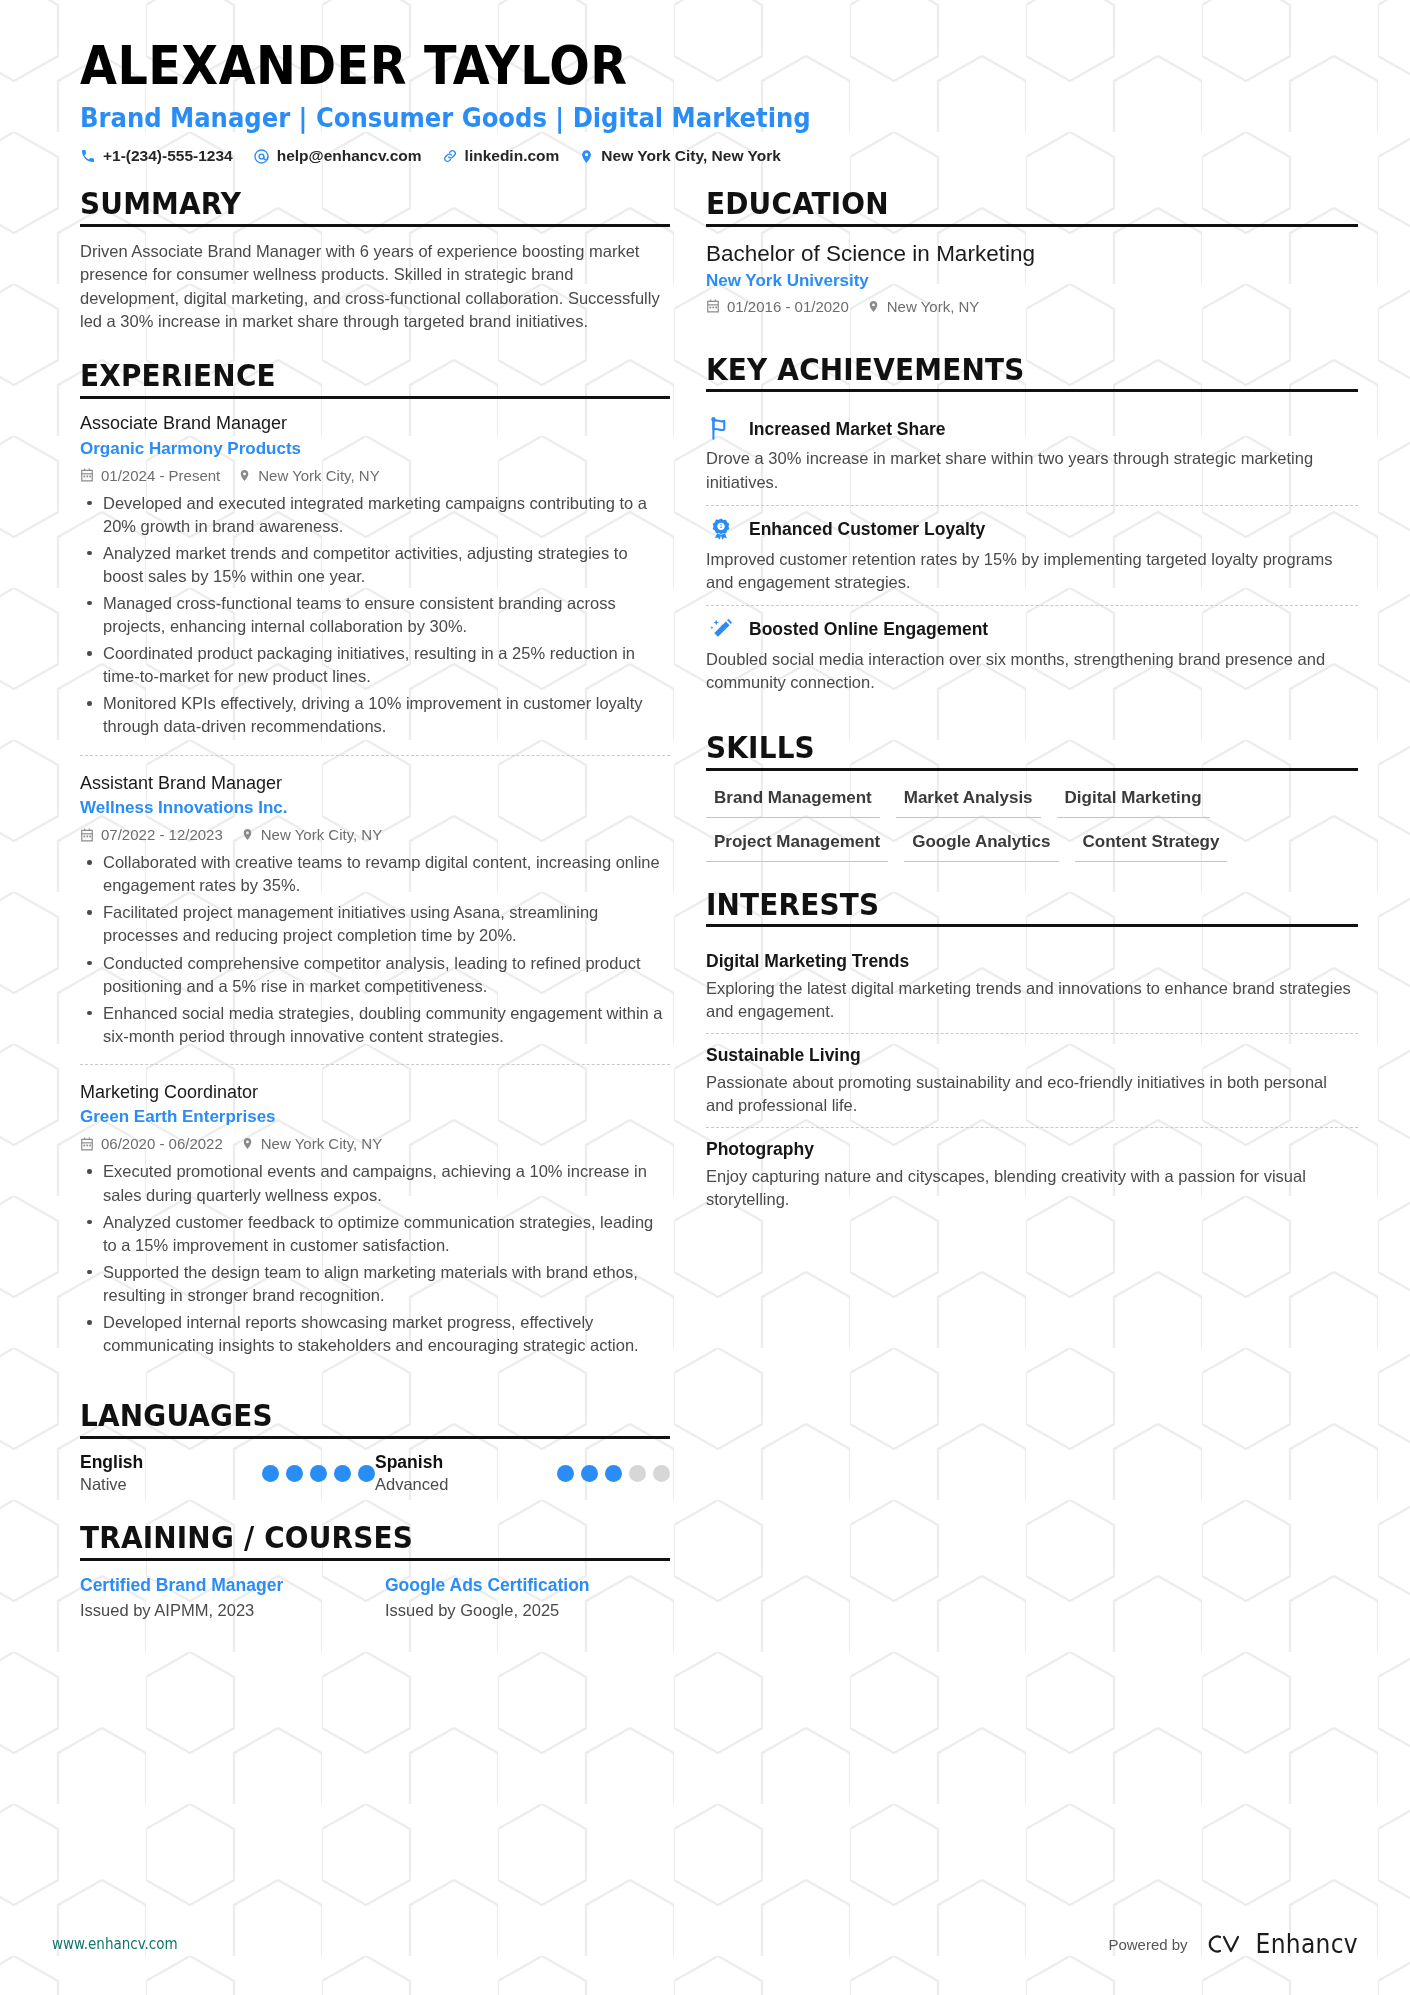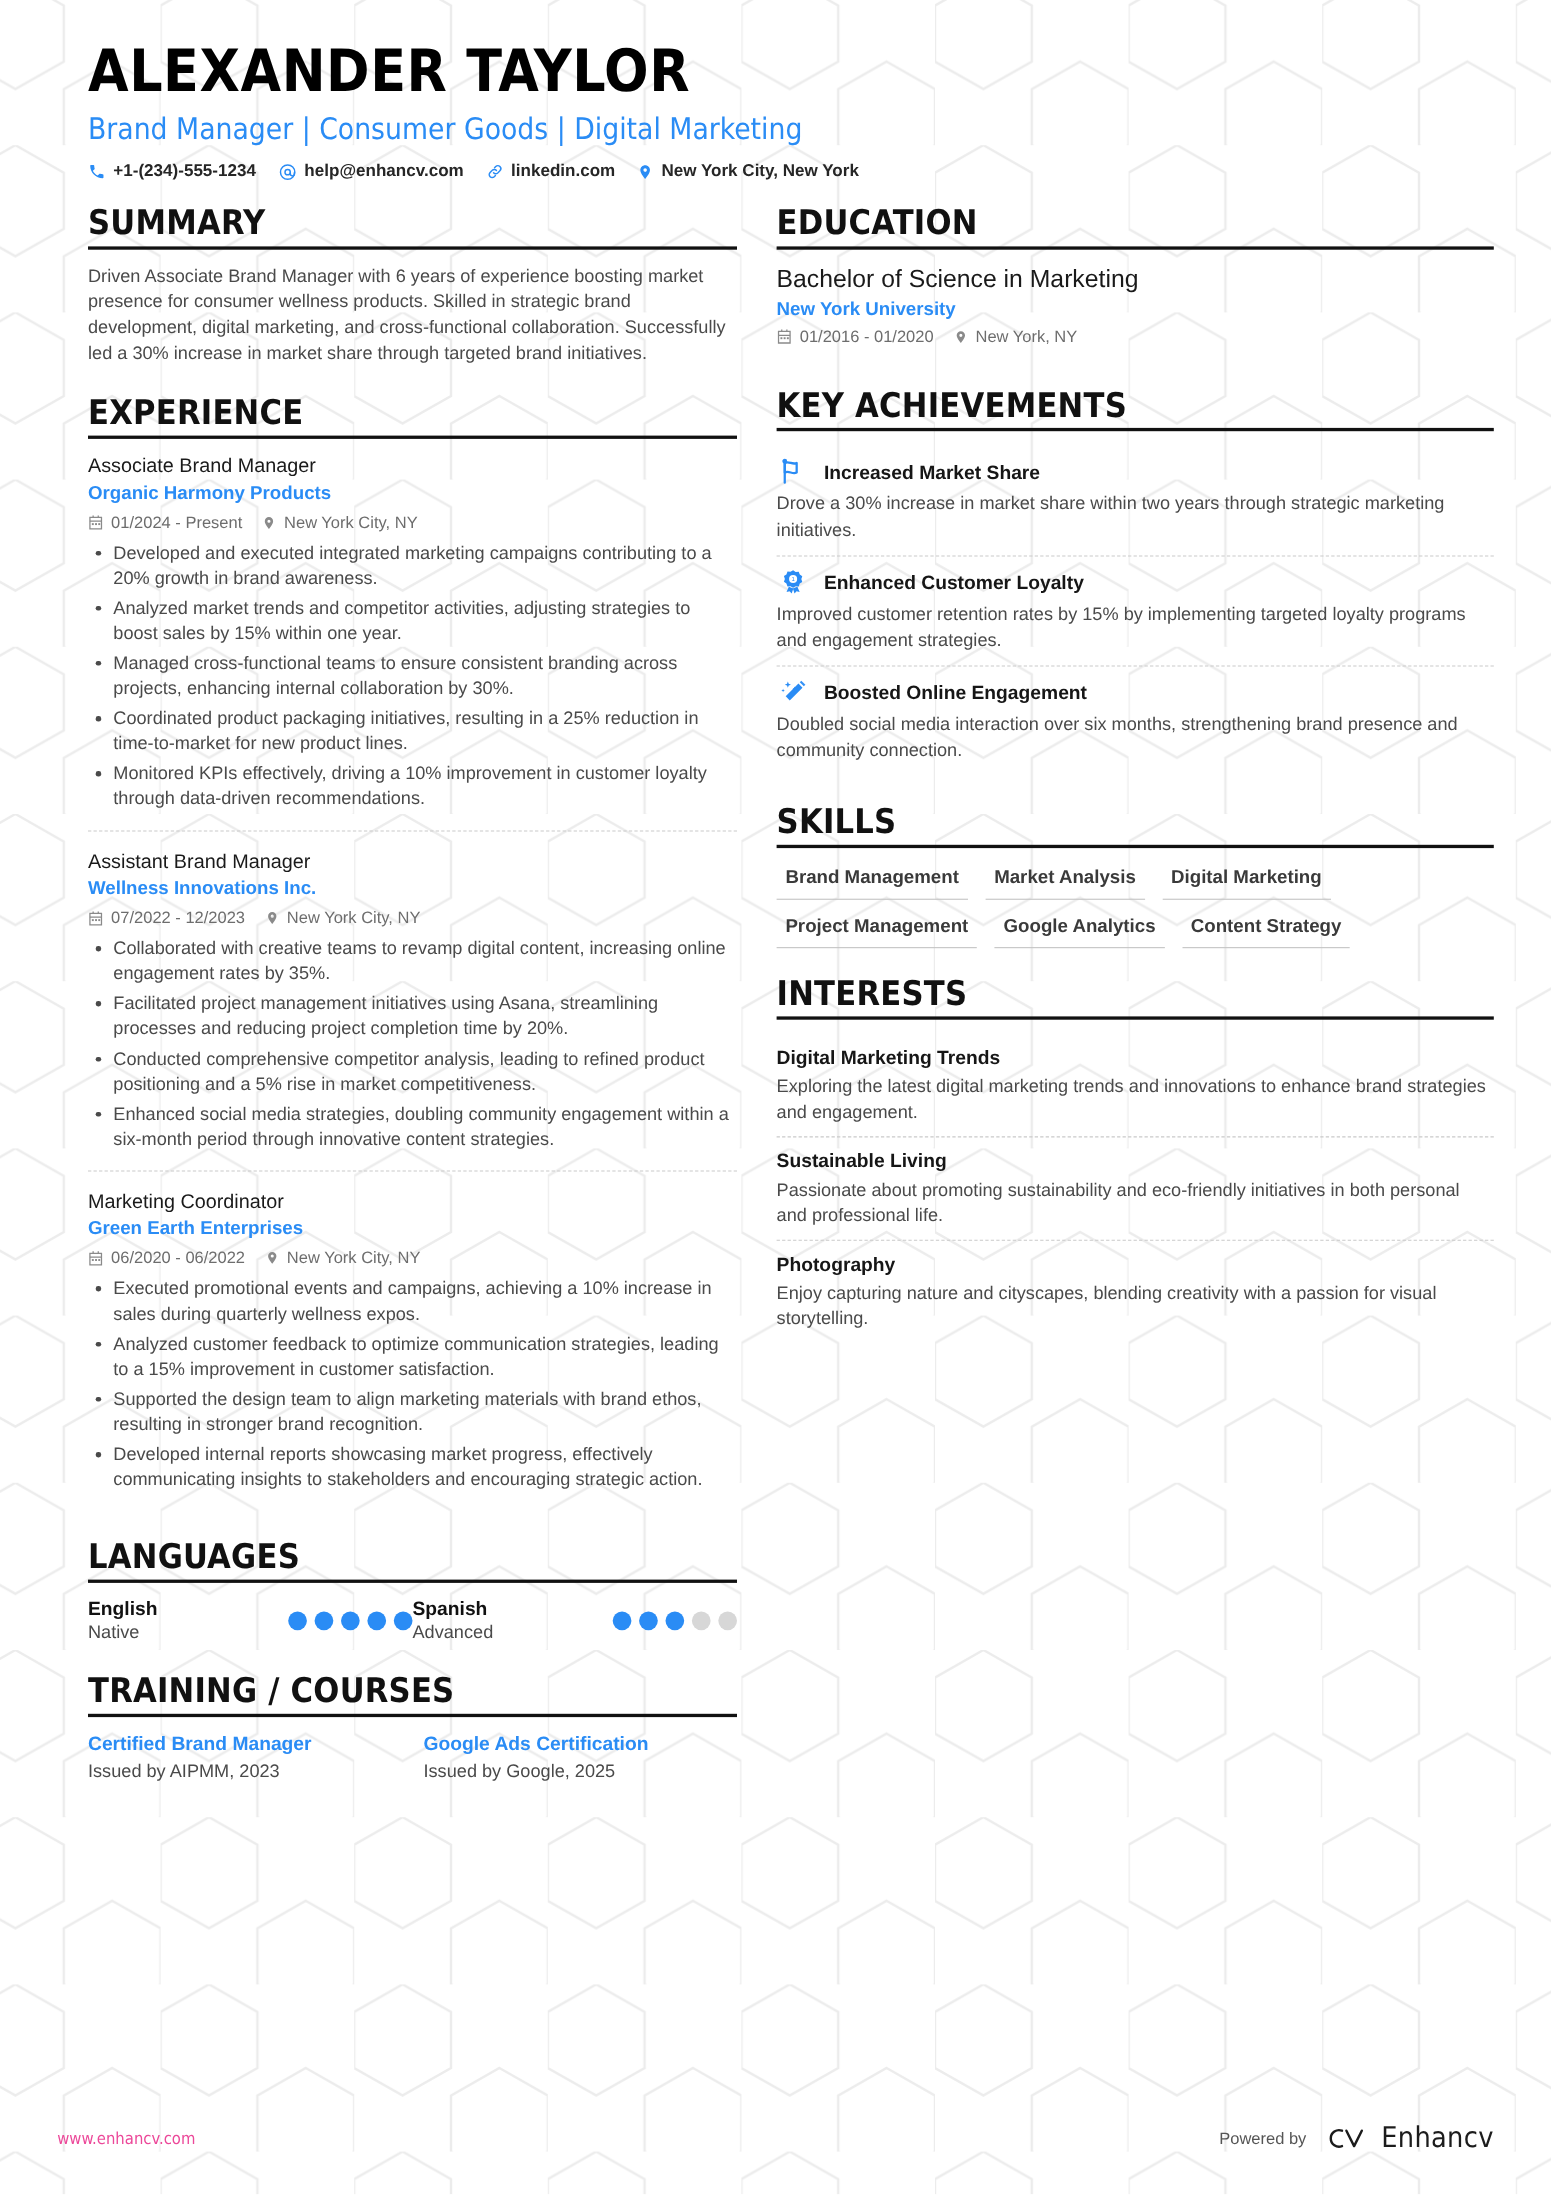--- a/index.html
+++ b/index.html
@@ -44,21 +44,21 @@
     font-size: 53px;
     font-weight: 700;
     letter-spacing: 0.5px;
     color: #000000;
     line-height: 1.06;
     white-space: nowrap;
   }
   .headline {
     font-family: "DejaVu Sans Condensed", "Liberation Sans Narrow", "Liberation Sans", sans-serif;
     font-size: 27px;
-    font-weight: 400;
+    font-weight: 700;
     color: #2a8cf5;
     margin-top: 8px;
     line-height: 1.15;
     white-space: nowrap;
   }
   .contact-row {
     display: flex;
     align-items: center;
     gap: 20px;
     margin-top: 14px;
@@ -294,21 +294,21 @@
     right: 52px;
     bottom: 36px;
     z-index: 3;
     display: flex;
     align-items: center;
     justify-content: space-between;
   }
   .footer-url {
     font-family: "DejaVu Sans Condensed", "Liberation Sans Narrow", "Liberation Sans", sans-serif;
     font-size: 15px;
-    color: #ec4899;
+    color: #0f766e;
   }
   .footer-right {
     display: flex;
     align-items: center;
     gap: 12px;
   }
   .powered {
     font-size: 15px;
     color: #555555;
   }

